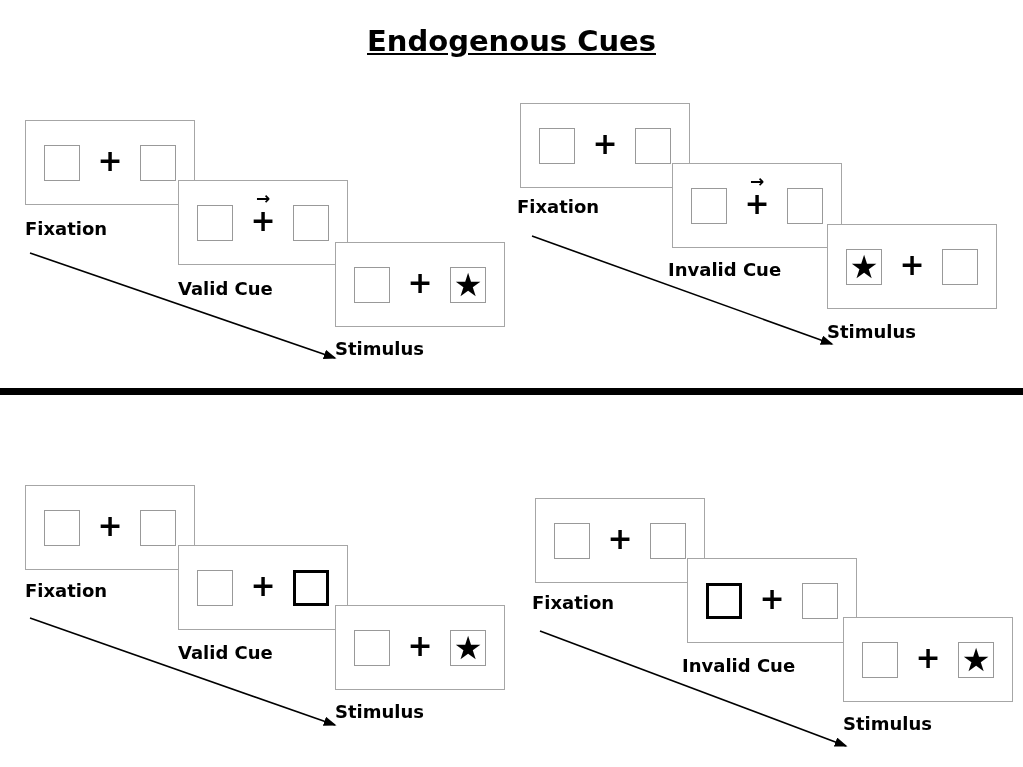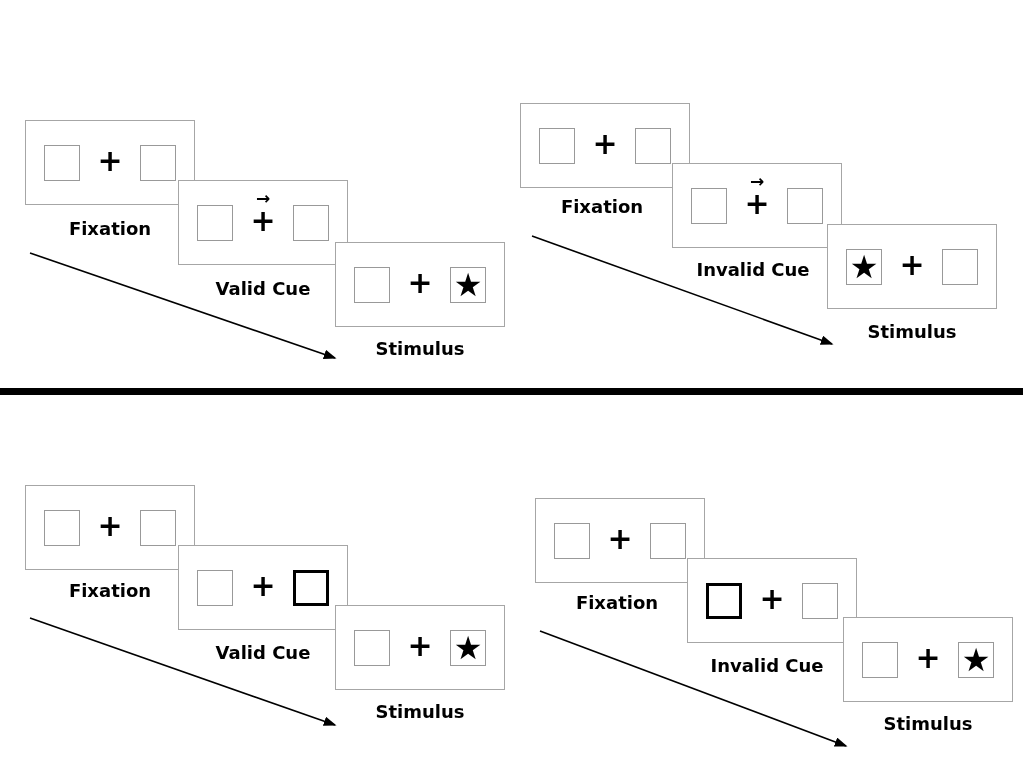--- a/index.html
+++ b/index.html
@@ -78,33 +78,33 @@
   .star {
     font-size:32px;
     line-height:1;
     color:#000;
     font-family:"DejaVu Sans",sans-serif;
   }
 
   .card-label {
     position:absolute;
     width:170px;
-    text-align:center;
     font-size:18px;
     font-weight:bold;
     color:#000;
     font-family:"DejaVu Sans","Liberation Sans",sans-serif;
   }
   .tl-arrow { position:absolute; }
 </style>
 </head>
 <body>
 
 <div class="stage">
 
+  <div class="section-title" style="top:24px;">Endogenous Cues</div>
 
   <div>
     <div class="card" style="left:25px; top:120px;">
       <div class="sq"></div>
       <div class="plus-wrap">
         <span class="plus">+</span>
       </div>
       <div class="sq"></div>
     </div>
     <div class="card-label" style="left:25px; top:218px;">Fixation</div>

